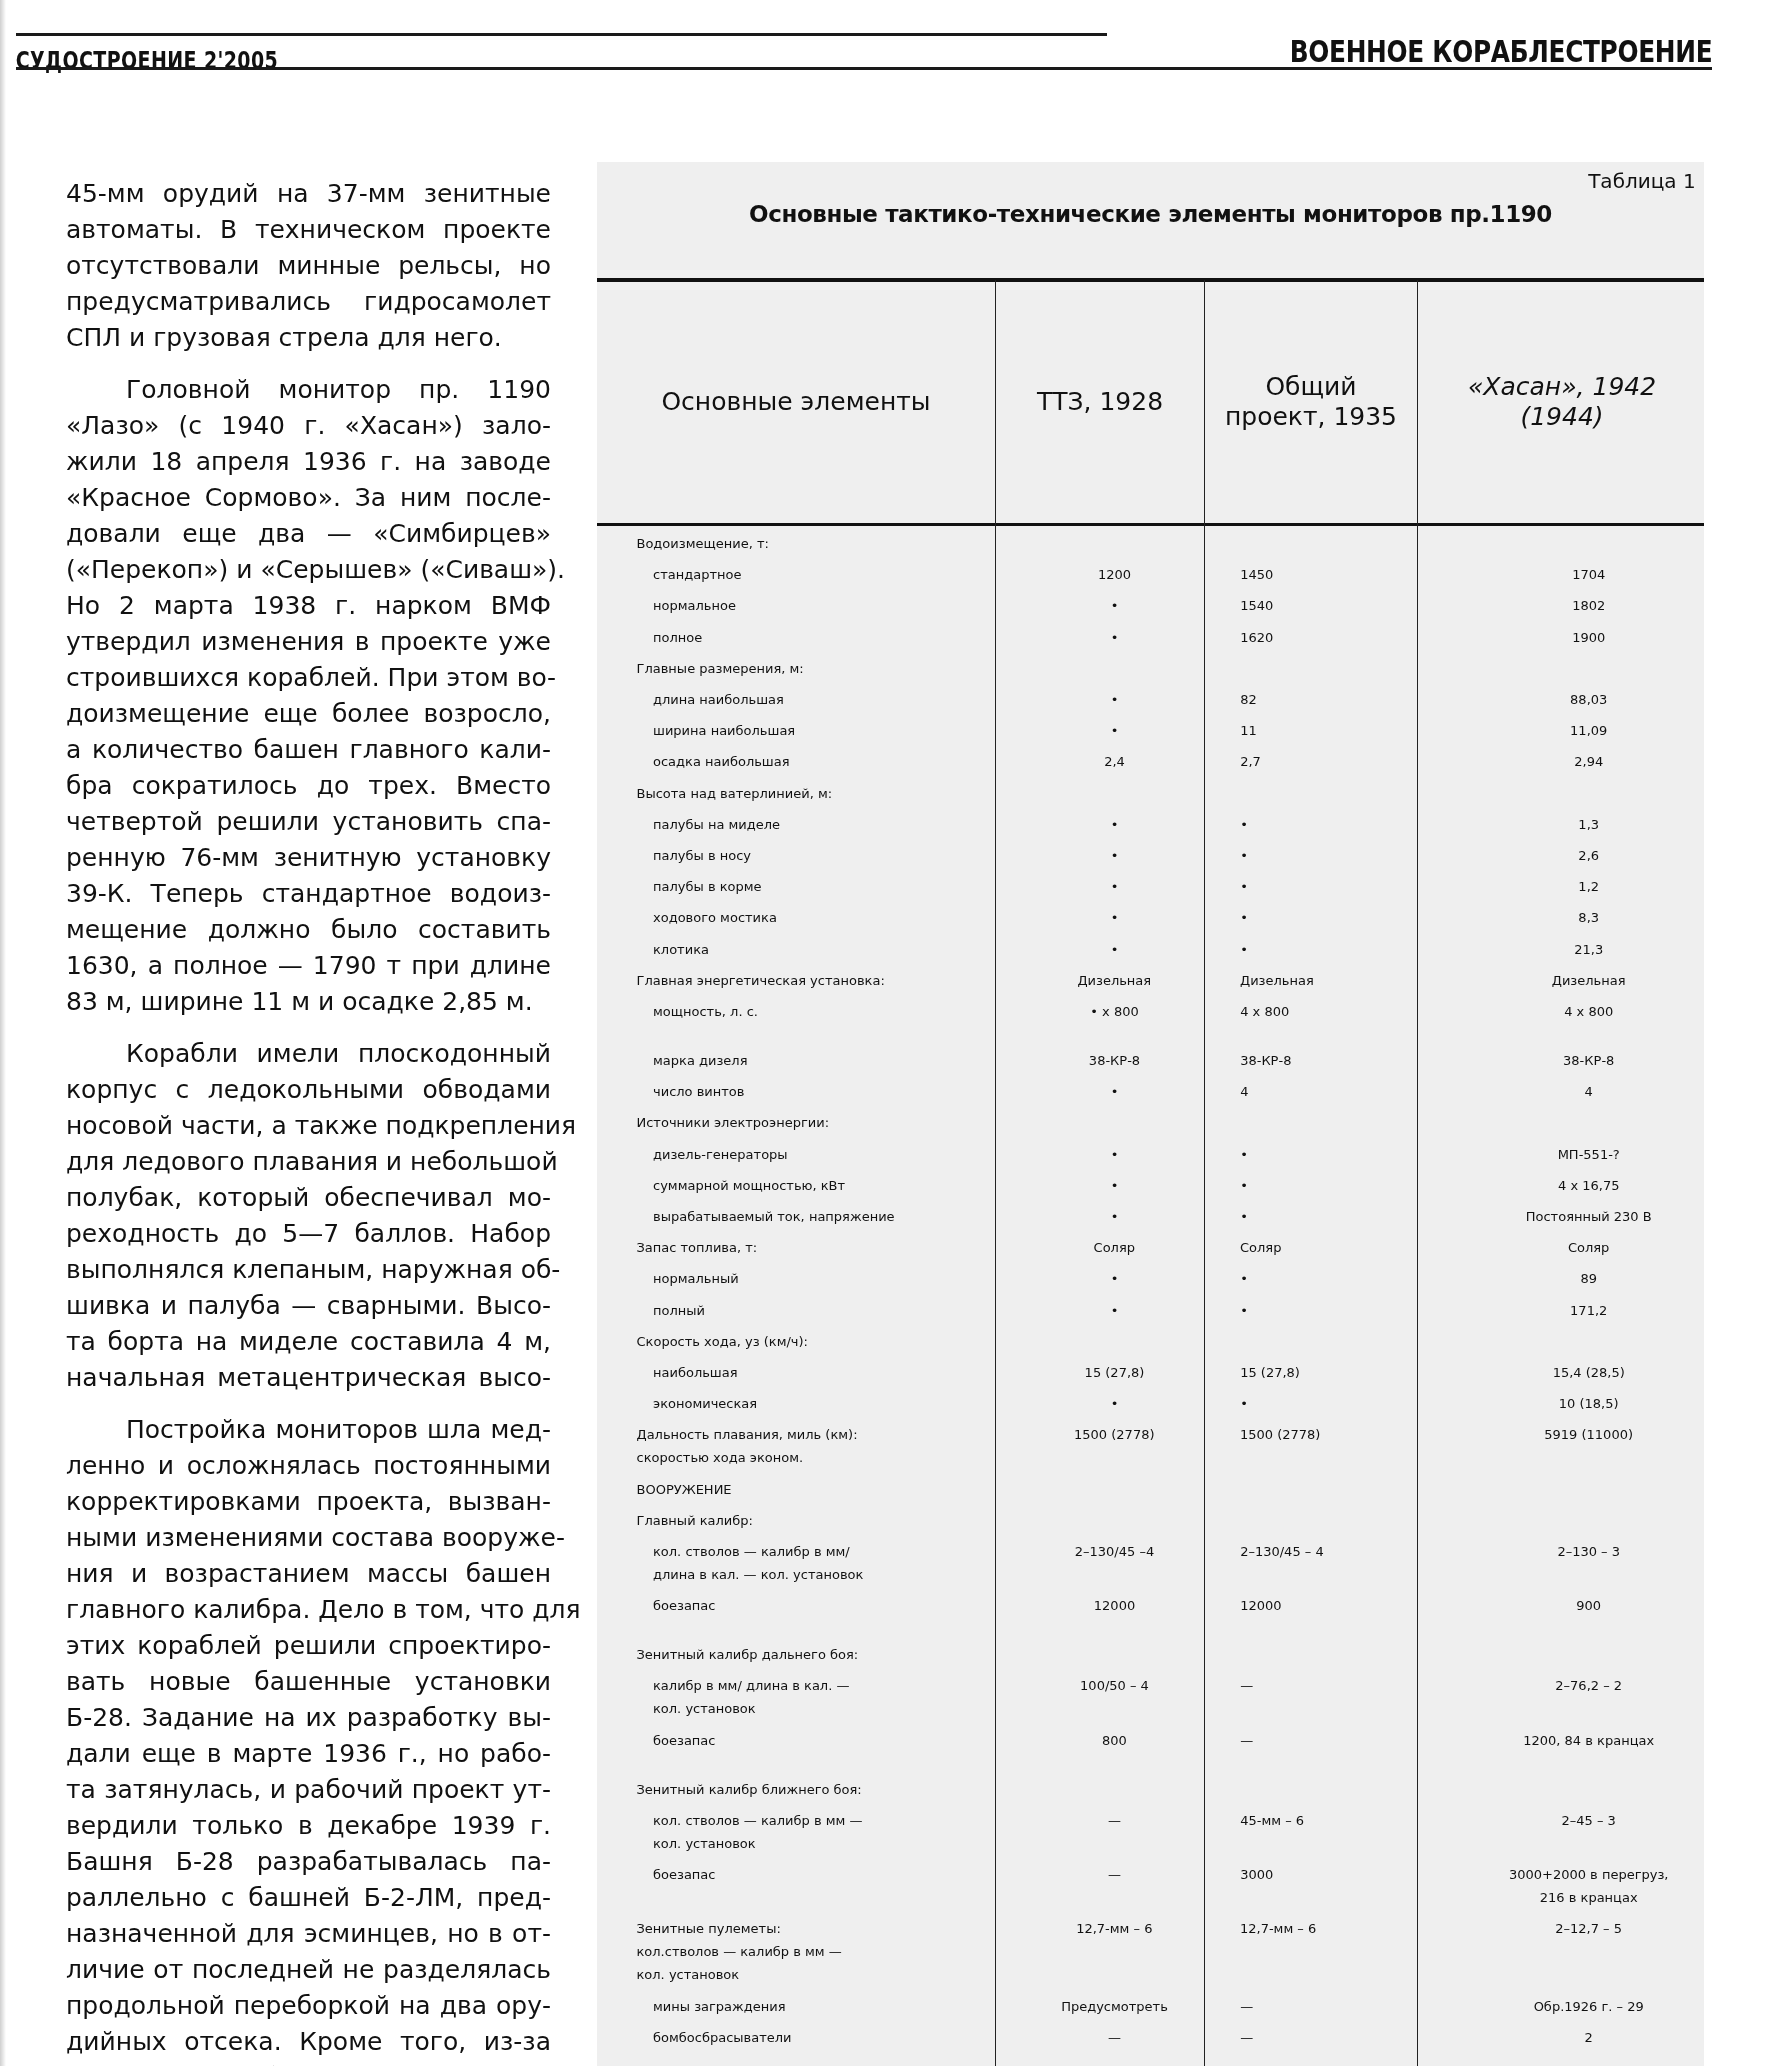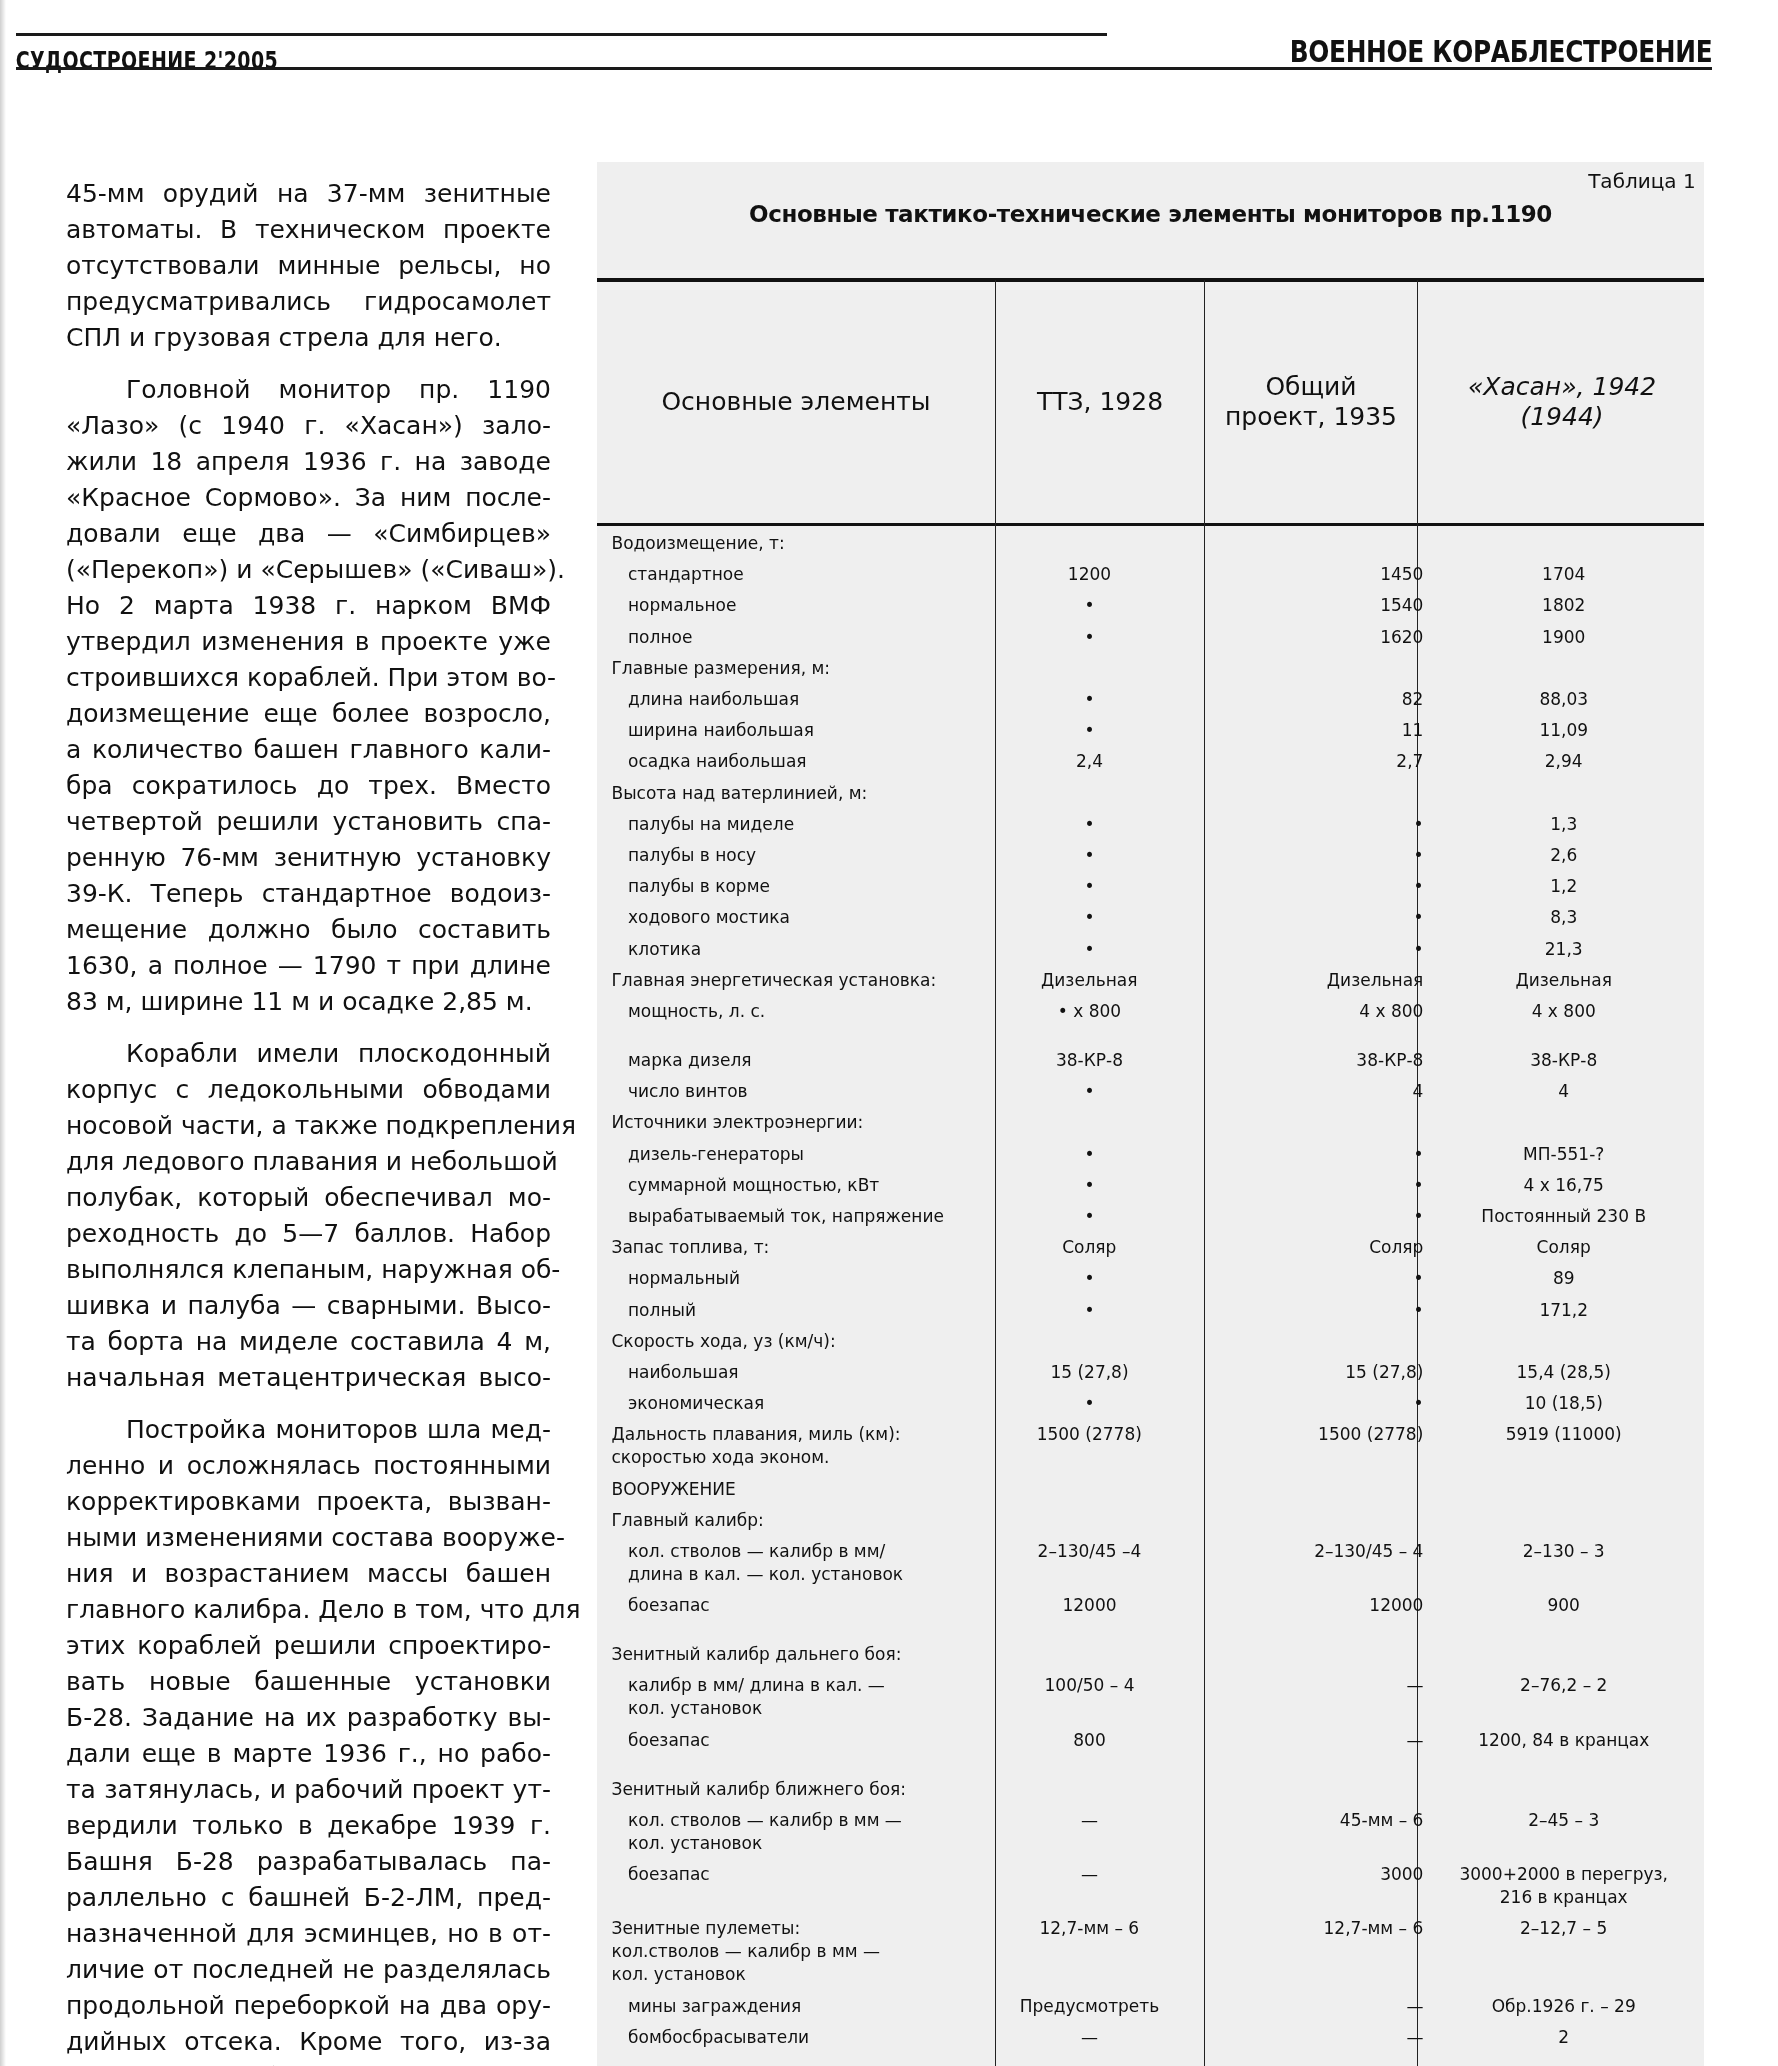--- a/index.html
+++ b/index.html
@@ -33,25 +33,25 @@
   .t-rule-head { position: absolute; left: 0; top: 361px; width: 1107px; height: 2.5px; background: #111; }
   .vline { position: absolute; top: 118px; width: 1.2px; background: #222; height: 2182px; }
   .v1 { left: 398px; } .v2 { left: 607px; } .v3 { left: 820px; }
   .th { position: absolute; top: 124px; height: 231px; display: flex; align-items: center; justify-content: center; text-align: center; font-size: 25px; line-height: 30px; }
   .th-c0 { left: 0; width: 398px; }
   .th-c1 { left: 399px; width: 208px; }
   .th-c2 { left: 608px; width: 212px; }
   .th-c3 { left: 822px; width: 286px; font-style: italic; }
 
   .tbody { position: absolute; left: 0; top: 366px; width: 1107px; }
-  .row { display: flex; width: 1107px; font-size: 17px; line-height: 23px; padding: 4.1px 0; }
+  .row { display: flex; width: 1107px; font-size: 13px; line-height: 23px; padding: 4.1px 0; margin-left: 25px; }
   .row.sec .c0 { padding-left: 14.5px; }
   .row .c0 { width: 398px; padding-left: 31px; box-sizing: border-box; }
   .row .c1 { width: 210px; text-align: center; }
-  .row .c2 { width: 213px; text-align: right; padding-left: 23px; }
+  .row .c2 { width: 213px; text-align: left; padding-left: 23px; }
   .row .c3 { width: 287px; text-align: center; }
   .cell { white-space: pre-line; }
   .row.tall { min-height: 41px; }
 </style>
 </head>
 <body>
 
 <div class="page-shadow"></div>
 
 <div class="hdr-top-rule"></div>

